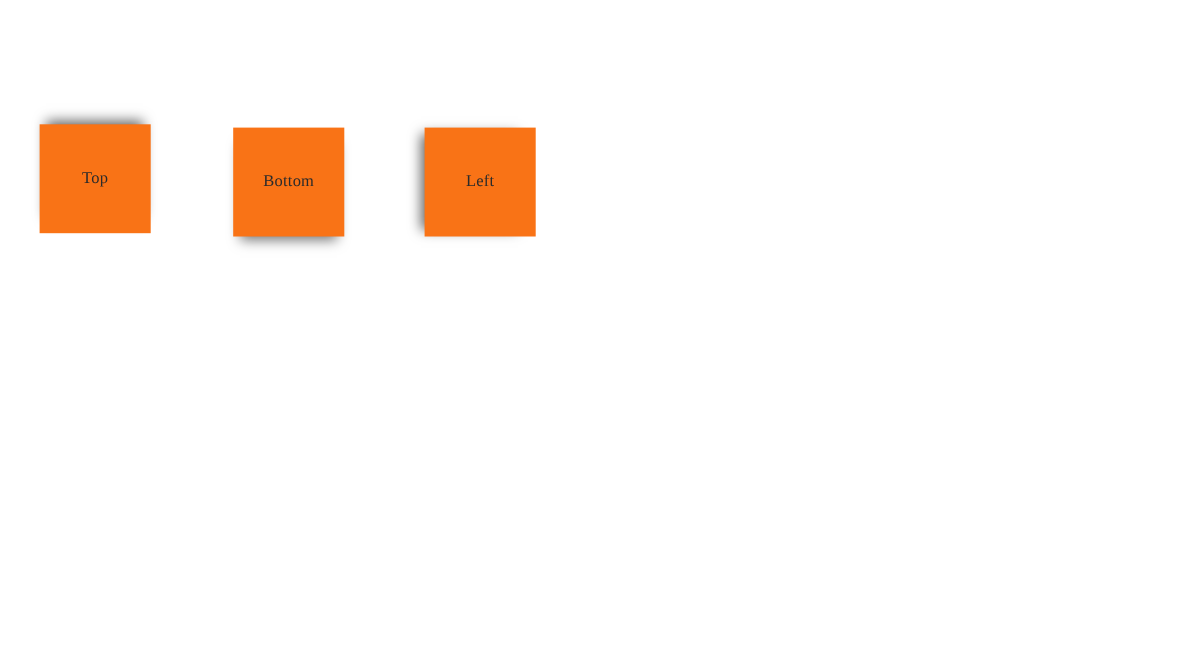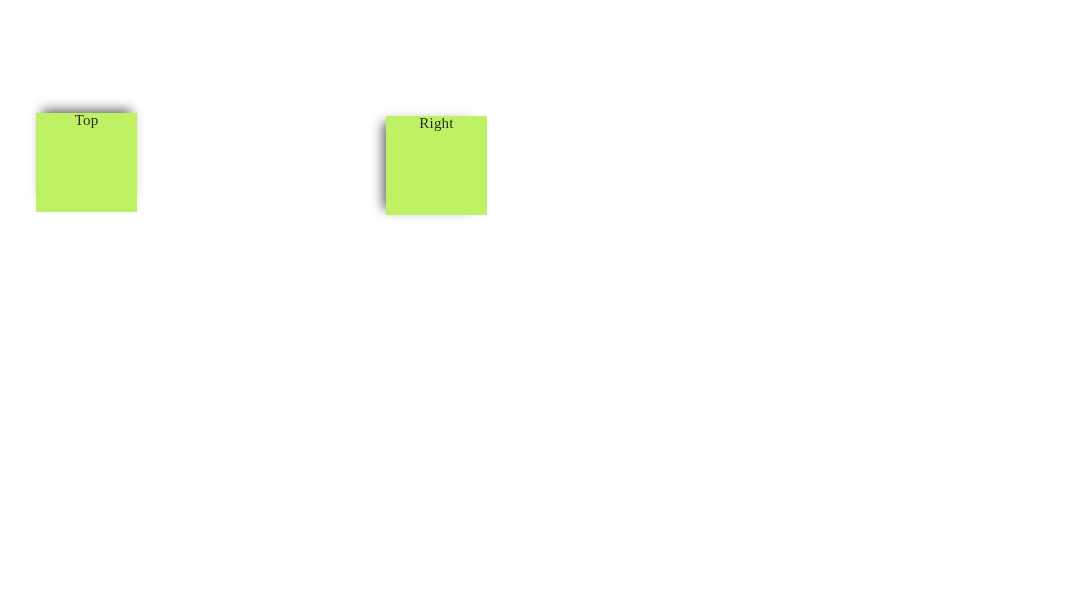--- a/index.html
+++ b/index.html
@@ -21,23 +21,23 @@
     left: 0;
     top: 0;
     width: 1080px;
     height: 594px;
   }
 
   .shadow-box {
     position: absolute;
     width: 101px;
     height: 99px;
-    background: #bef264;
+    background: #f97316;
     display: flex;
-    align-items: flex-start;
+    align-items: center;
     justify-content: center;
     box-sizing: border-box;
   }
 
   .shadow-box .box-label {
     font-family: "Liberation Serif", "DejaVu Serif", serif;
     font-size: 15px;
     line-height: 1;
     color: #2b2b2b;
     letter-spacing: 0.2px;
@@ -72,19 +72,22 @@
 </style>
 </head>
 <body>
 
 <div id="shadow-demo-canvas">
 
   <div class="shadow-box" id="box-top">
     <span class="box-label">Top</span>
   </div>
 
+  <div class="shadow-box" id="box-bottom">
+    <span class="box-label">Bottom</span>
+  </div>
 
   <div class="shadow-box" id="box-left">
-    <span class="box-label">Right</span>
+    <span class="box-label">Left</span>
   </div>
 
 
 </div>
 
 </body></html>

